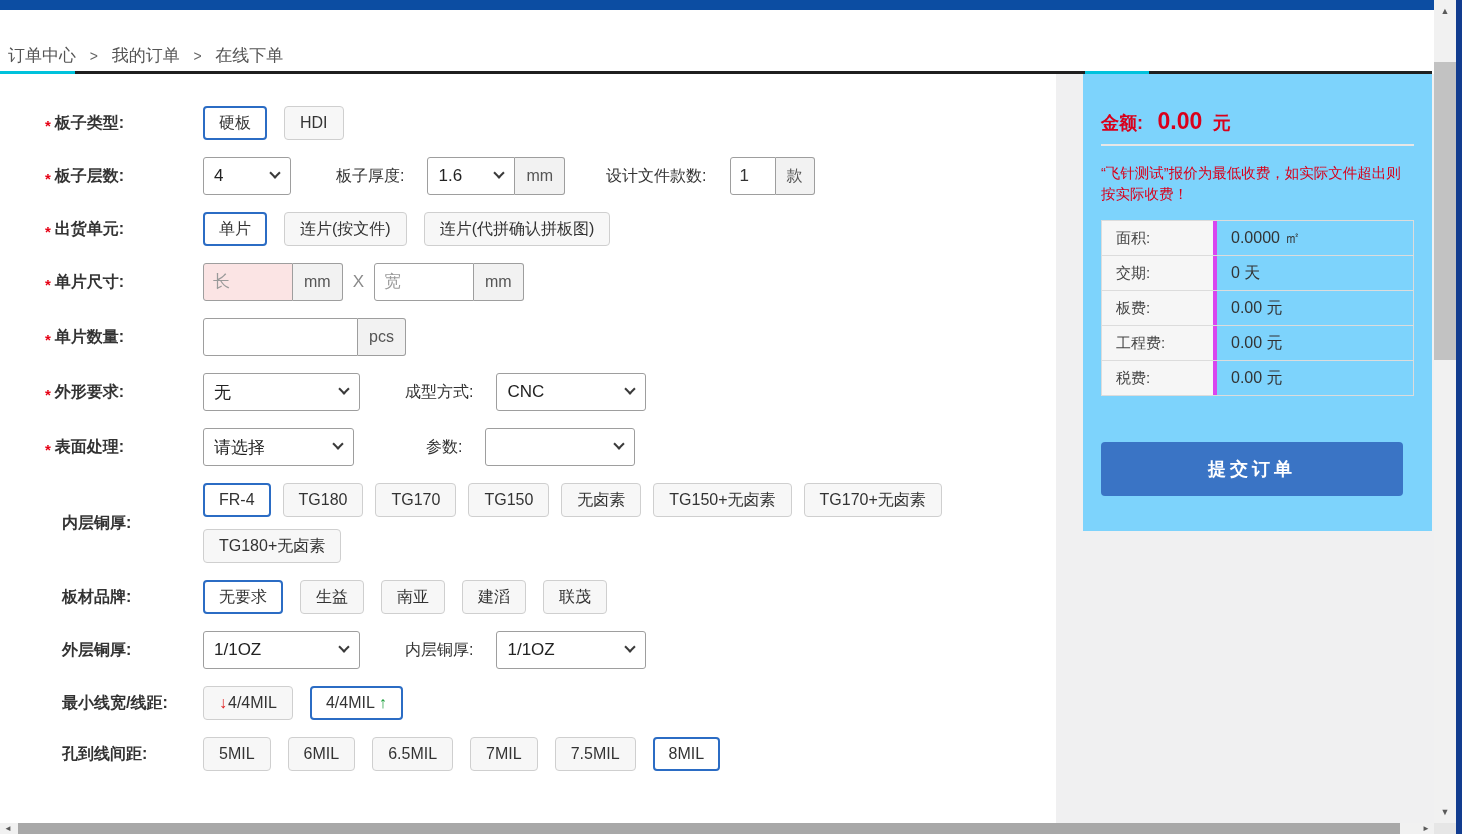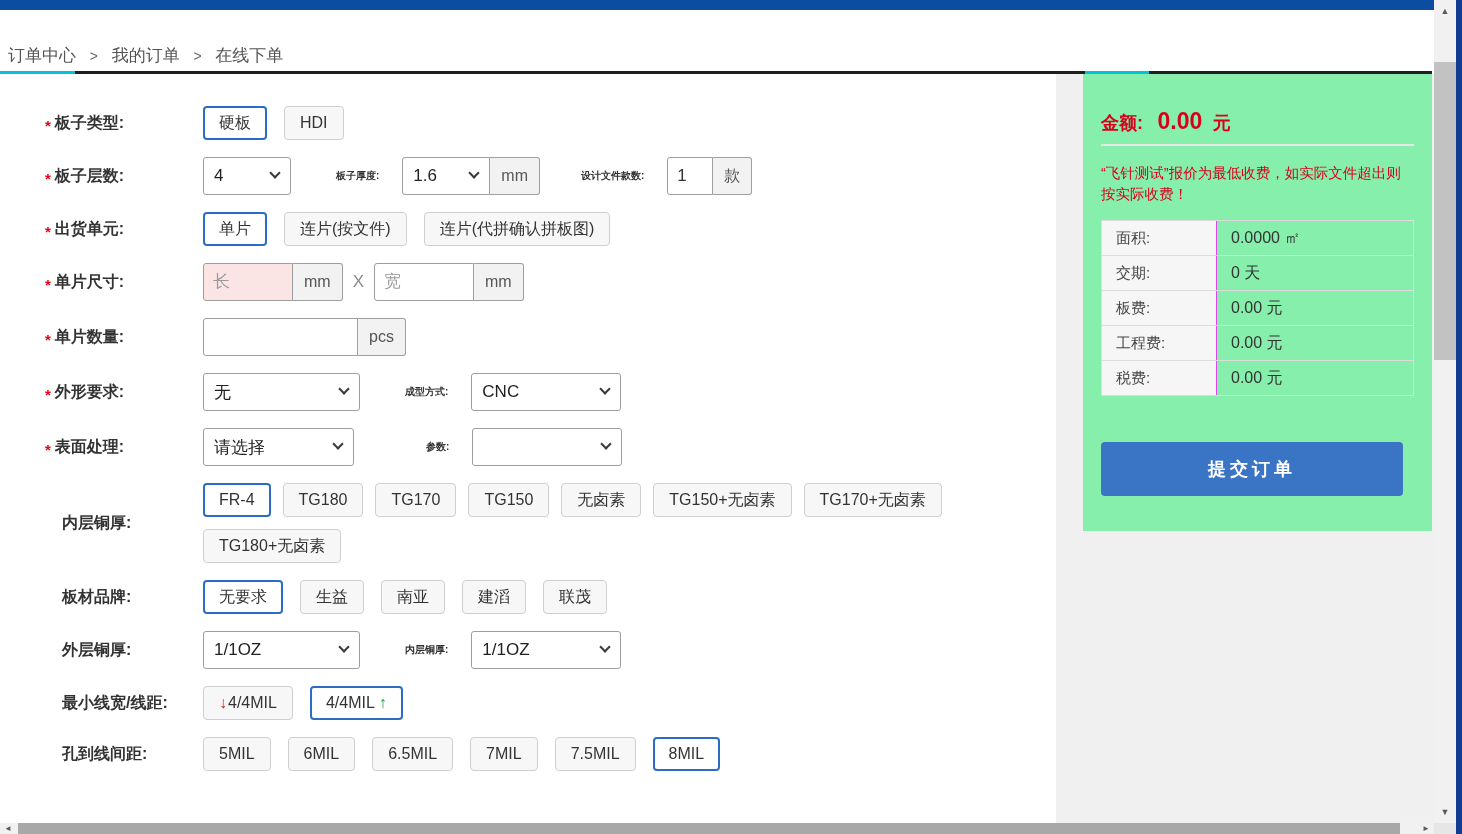--- a/index.html
+++ b/index.html
@@ -15,41 +15,41 @@
   #breadcrumb .crumb { cursor:pointer; }
   #breadcrumb .sep { margin:0 9px; color:#666; font-size:14px; }
 
   
   #rule { position:absolute; top:71px; left:0; width:1432px; height:3px; background:#1f1f1f; }
   #rule .cyan-a { position:absolute; left:0; top:0; width:75px; height:3px; background:#00c2dc; }
   #rule .cyan-b { position:absolute; left:1085px; top:0; width:64px; height:3px; background:#00c2dc; }
 
   
   #right-bg { position:absolute; left:1056px; top:74px; width:378px; height:760px; background:#f0f0f1; }
-  #card { position:absolute; left:1083px; top:74px; width:349px; height:457px; background:#86efac; }
+  #card { position:absolute; left:1083px; top:74px; width:349px; height:457px; background:#7dd3fc; }
   #amount-row { margin:34px 18px 0 18px; color:#d9001b; font-weight:bold; white-space:nowrap; }
   #amount-row .al { font-size:18px; }
   #amount-row .av { font-size:23px; margin:0 6px 0 10px; }
   #amount-row .ac { font-size:18px; }
   #amount-divider { margin:9px 18px 0 18px; height:2px; background:#e7e7e7; }
   #note { margin:17px 18px 0 18px; font-size:14.5px; color:#d9001b; line-height:1.45; }
   #price-table { margin:15px 18px 0 18px; width:313px; border:1px solid #dcdcdc; border-bottom:none; font-size:15px; }
   .pt-row { display:flex; height:35px; border-bottom:1px solid #dcdcdc; }
-  .pt-label { width:115px; background:#f6f6f6; border-right:1px solid #d946ef; display:flex; align-items:center; padding-left:14px; color:#444; }
+  .pt-label { width:115px; background:#f6f6f6; border-right:4px solid #d946ef; display:flex; align-items:center; padding-left:14px; color:#444; }
   .pt-value { flex:1; display:flex; align-items:center; padding-left:14px; color:#333; font-size:16px; }
   #submit-btn { display:block; margin:46px 0 0 18px; width:302px; height:54px; background:#3a74c5; border:none; border-radius:4px;
                 color:#fff; font-size:18px; font-weight:bold; letter-spacing:4px; cursor:pointer; font-family:inherit; }
 
   
   #form { position:absolute; top:0; left:0; width:1052px; padding:106px 0 0 45px; }
   .row { display:flex; align-items:center; margin-bottom:17px; }
   .lab { width:158px; flex:0 0 158px; font-size:16px; font-weight:bold; color:#333; display:flex; align-items:center; }
   .star { color:#e60014; margin-right:4px; font-size:15px; margin-top:4px; }
   .ctrl { display:flex; align-items:center; flex-wrap:wrap; gap:17px; max-width:780px; }
-  .sublab { font-size:10px; font-weight:bold; color:#333; margin:0 6px 0 28px; white-space:nowrap; }
+  .sublab { font-size:16px; font-weight:normal; color:#333; margin:0 6px 0 28px; white-space:nowrap; }
 
   .btn { height:34px; padding:0 15px; background:#f7f7f7; border:1px solid #cfcfcf; border-radius:4px;
          font-size:16px; color:#333; cursor:pointer; font-family:inherit; white-space:nowrap; }
   .btn.on { background:#fff; border:2px solid #2b6cc4; padding:0 14px; }
 
   .select { position:relative; display:inline-flex; align-items:center; height:38px; border:1px solid #9e9e9e;
             border-radius:3px; background:#fff; padding:0 26px 0 10px; font-size:17px; color:#222; cursor:pointer; }
   .chev { position:absolute; right:11px; top:calc(50% - 7px); width:8px; height:8px;
           border-right:2px solid #3a3a3a; border-bottom:2px solid #3a3a3a; transform:rotate(45deg); }
 

